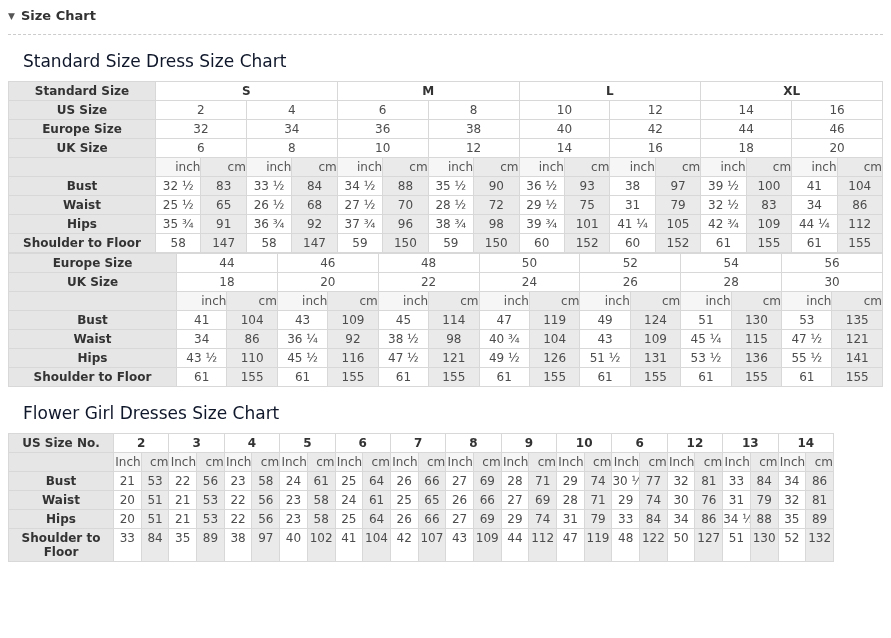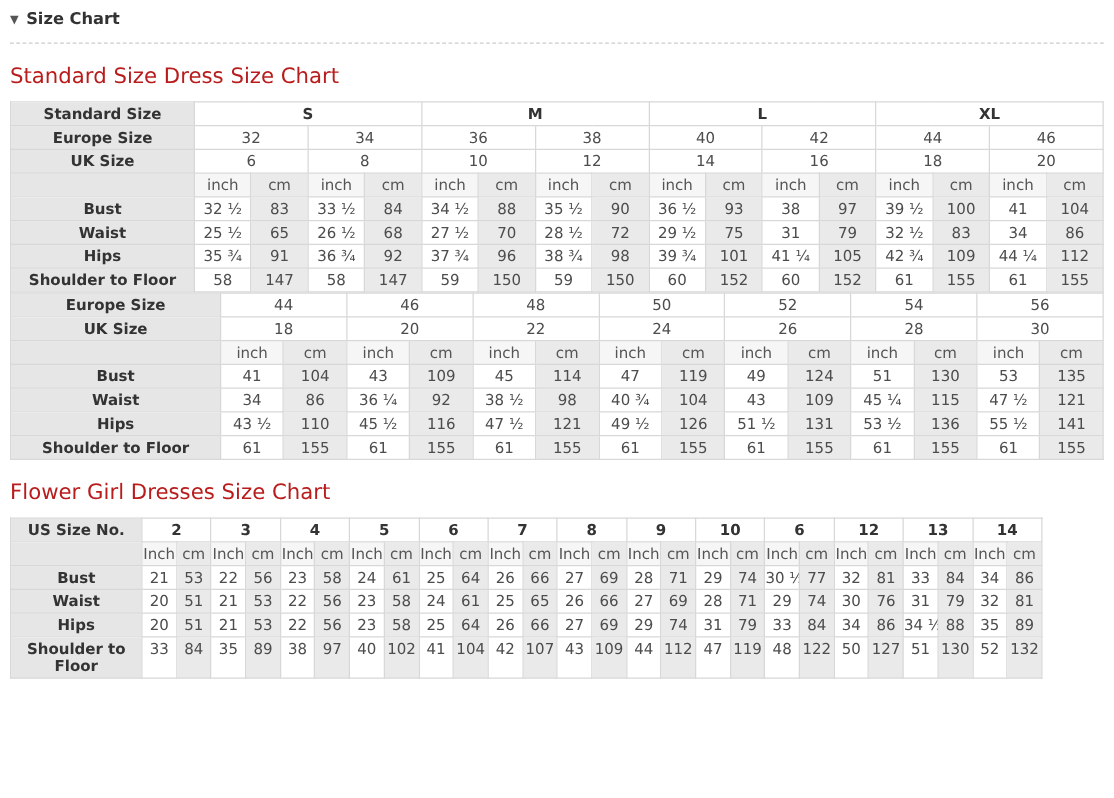--- a/index.html
+++ b/index.html
@@ -28,23 +28,23 @@
 
   .dotted-sep {
     border-top: 1px dashed #cccccc;
     margin-top: 9px;
     height: 0;
   }
 
   .table-title {
     font-size: 17px;
     font-weight: 400;
-    color: #b91c1c;
+    color: #0f172a;
     line-height: 21px;
-    margin: 16px 0 9px 0;
+    margin: 16px 0 9px 15px;
   }
 
   table.size-table {
     border-collapse: collapse;
     table-layout: fixed;
   }
   .size-table th, .size-table td {
     border: 1px solid #d8d8d8;
     text-align: center;
     font-size: 12px;
@@ -61,21 +61,21 @@
     color: #333333;
     font-weight: bold;
     white-space: normal;
   }
   .size-table td.head {
     background: #ffffff;
     color: #333333;
     font-weight: bold;
   }
   .size-table td.cell { background: #ffffff; }
-  .size-table td.unit { color: #555555; background: #f6f6f6; }
+  .size-table td.unit { color: #555555; background: #f6f6f6; text-align: right; }
   .size-table td.shade { background: #eaeaea; }
 </style>
 </head>
 <body>
 
 <div class="page">
   <div class="collapse-header">
     <span class="tri">▼</span>
     <span>Size Chart</span>
   </div>
@@ -103,20 +103,31 @@
             <col>
             <col>
           </colgroup>
           <tbody>
             <tr>
               <th class="rowlabel">Standard Size</th>
               <td colspan="4" class="cell head">S</td>
               <td colspan="4" class="cell head">M</td>
               <td colspan="4" class="cell head">L</td>
               <td colspan="4" class="cell head">XL</td>
+            </tr>
+            <tr>
+              <th class="rowlabel">US Size</th>
+              <td colspan="2" class="cell">2</td>
+              <td colspan="2" class="cell">4</td>
+              <td colspan="2" class="cell">6</td>
+              <td colspan="2" class="cell">8</td>
+              <td colspan="2" class="cell">10</td>
+              <td colspan="2" class="cell">12</td>
+              <td colspan="2" class="cell">14</td>
+              <td colspan="2" class="cell">16</td>
             </tr>
             <tr>
               <th class="rowlabel">Europe Size</th>
               <td colspan="2" class="cell">32</td>
               <td colspan="2" class="cell">34</td>
               <td colspan="2" class="cell">36</td>
               <td colspan="2" class="cell">38</td>
               <td colspan="2" class="cell">40</td>
               <td colspan="2" class="cell">42</td>
               <td colspan="2" class="cell">44</td>

